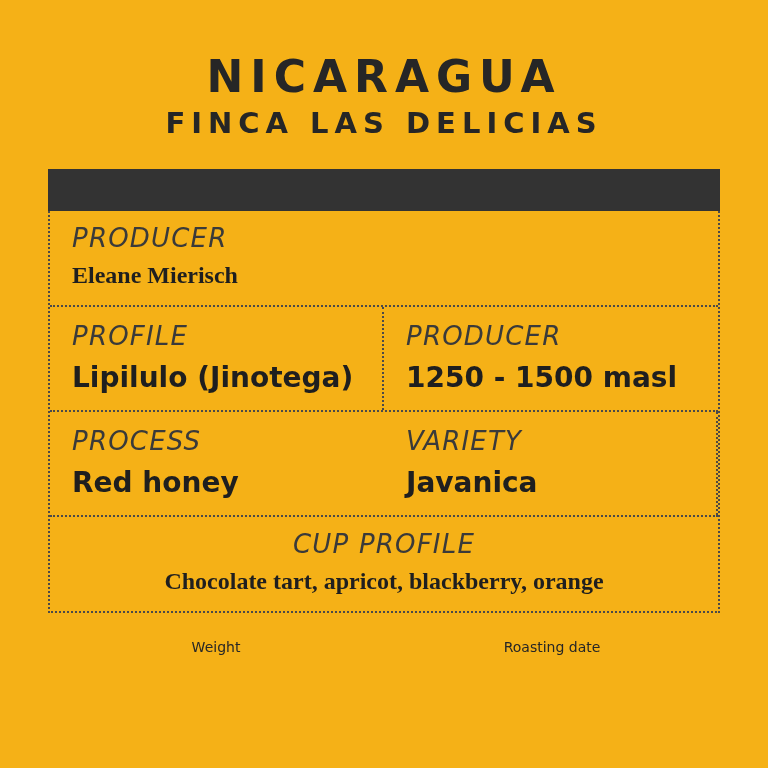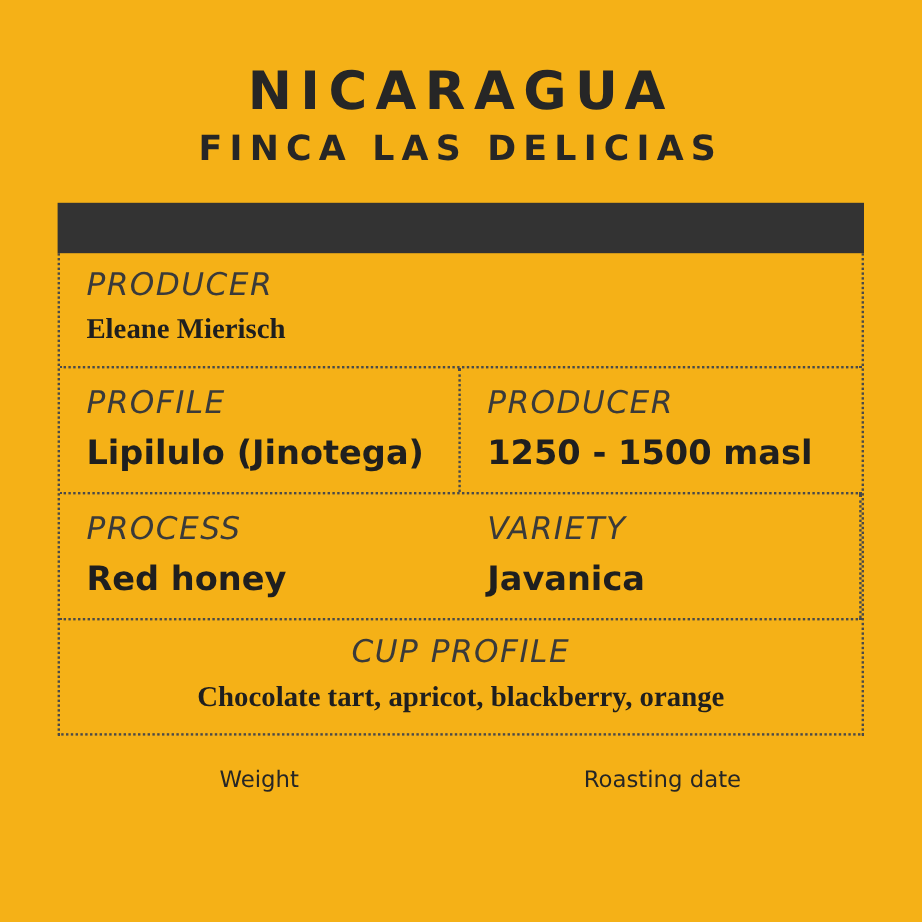--- a/index.html
+++ b/index.html
@@ -95,21 +95,21 @@
     font-family: Liberation Serif, serif;
   }
   .footer {
     margin-top: 26px;
     display: flex;
     padding: 0 4px;
   }
   .footer-item {
     flex: 1 1 50%;
     text-align: center;
-    font-size: 19px;
+    font-size: 14px;
     color: #262626;
   }
 </style>
 </head>
 <body>
 
 <div class="label-card">
 
   <div class="title-block">
     <div class="title-line">NICARAGUA</div>

